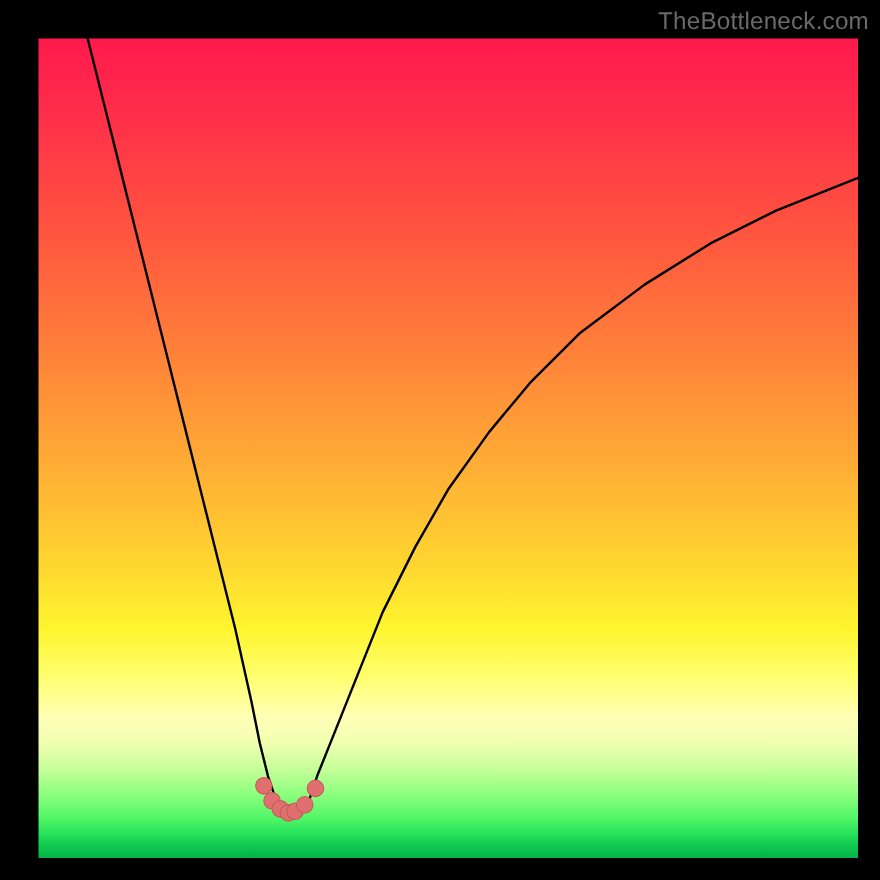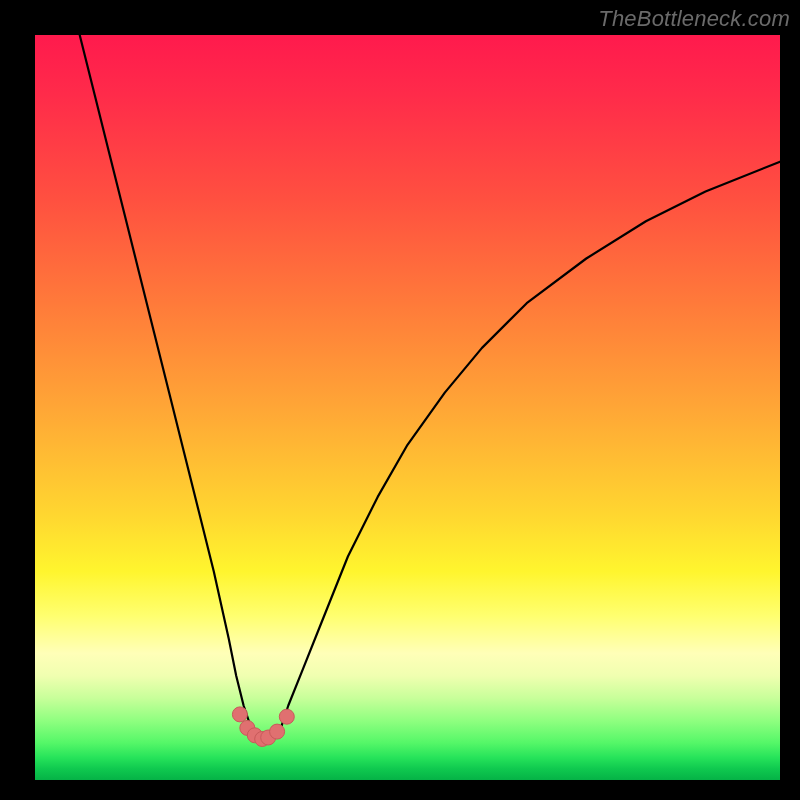--- a/index.html
+++ b/index.html
@@ -11,21 +11,20 @@
     overflow: hidden;
     font-family: Arial, Helvetica, sans-serif;
   }
   .frame {
     position: absolute;
     left: 0;
     top: 0;
     width: 800px;
     height: 765px;
     background: #000;
-    font-style: italic;
   }
   .plot-area {
     position: absolute;
     left: 35px;
     top: 35px;
     width: 745px;
     height: 745px;
     background: linear-gradient(to bottom,
       #ff1a4d 0%,
       #ff2b4a 8%,

